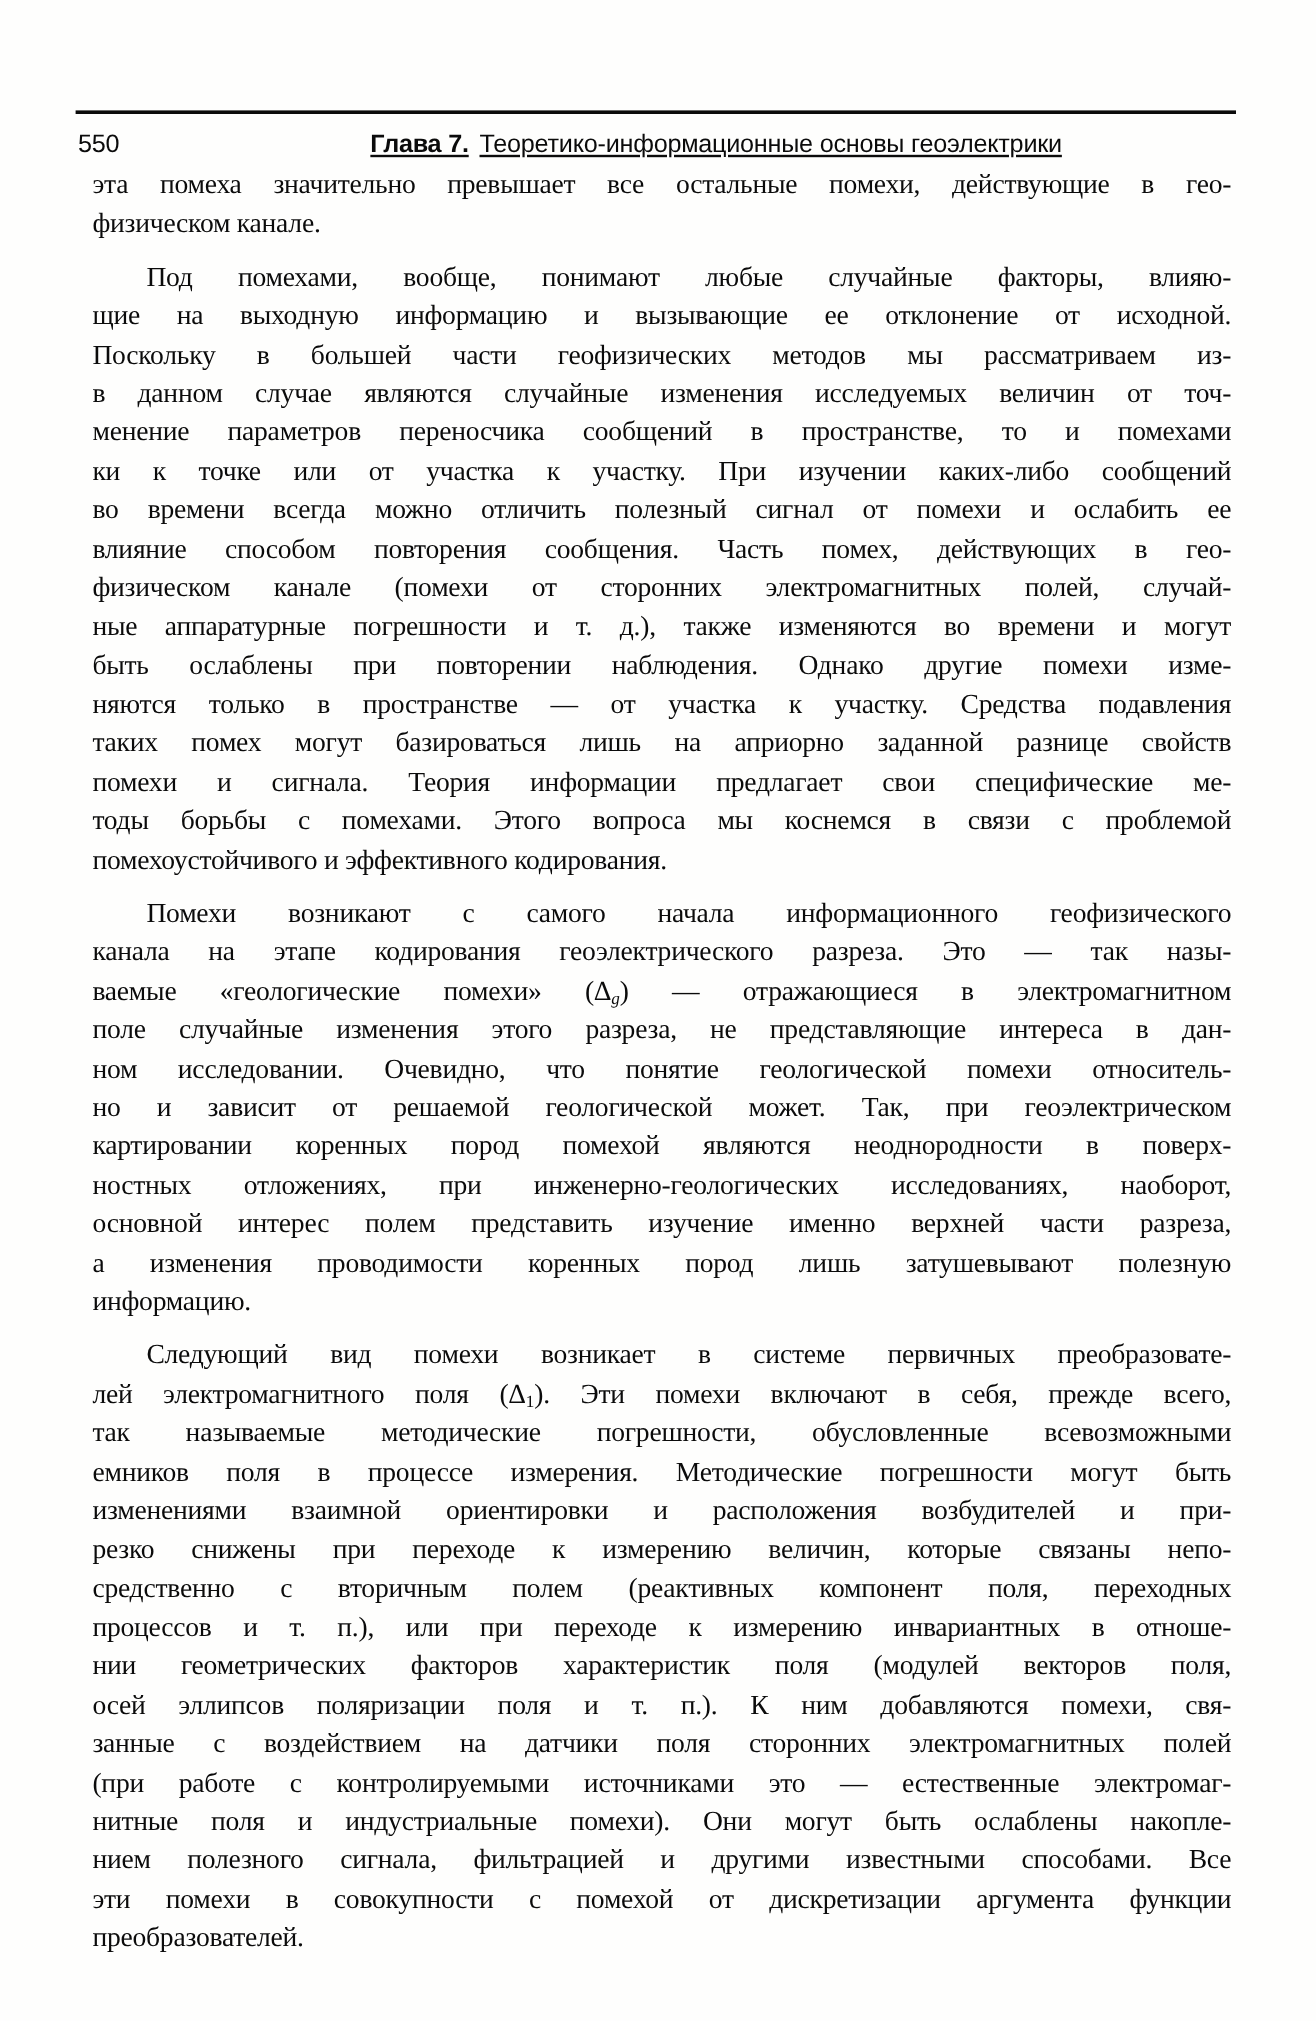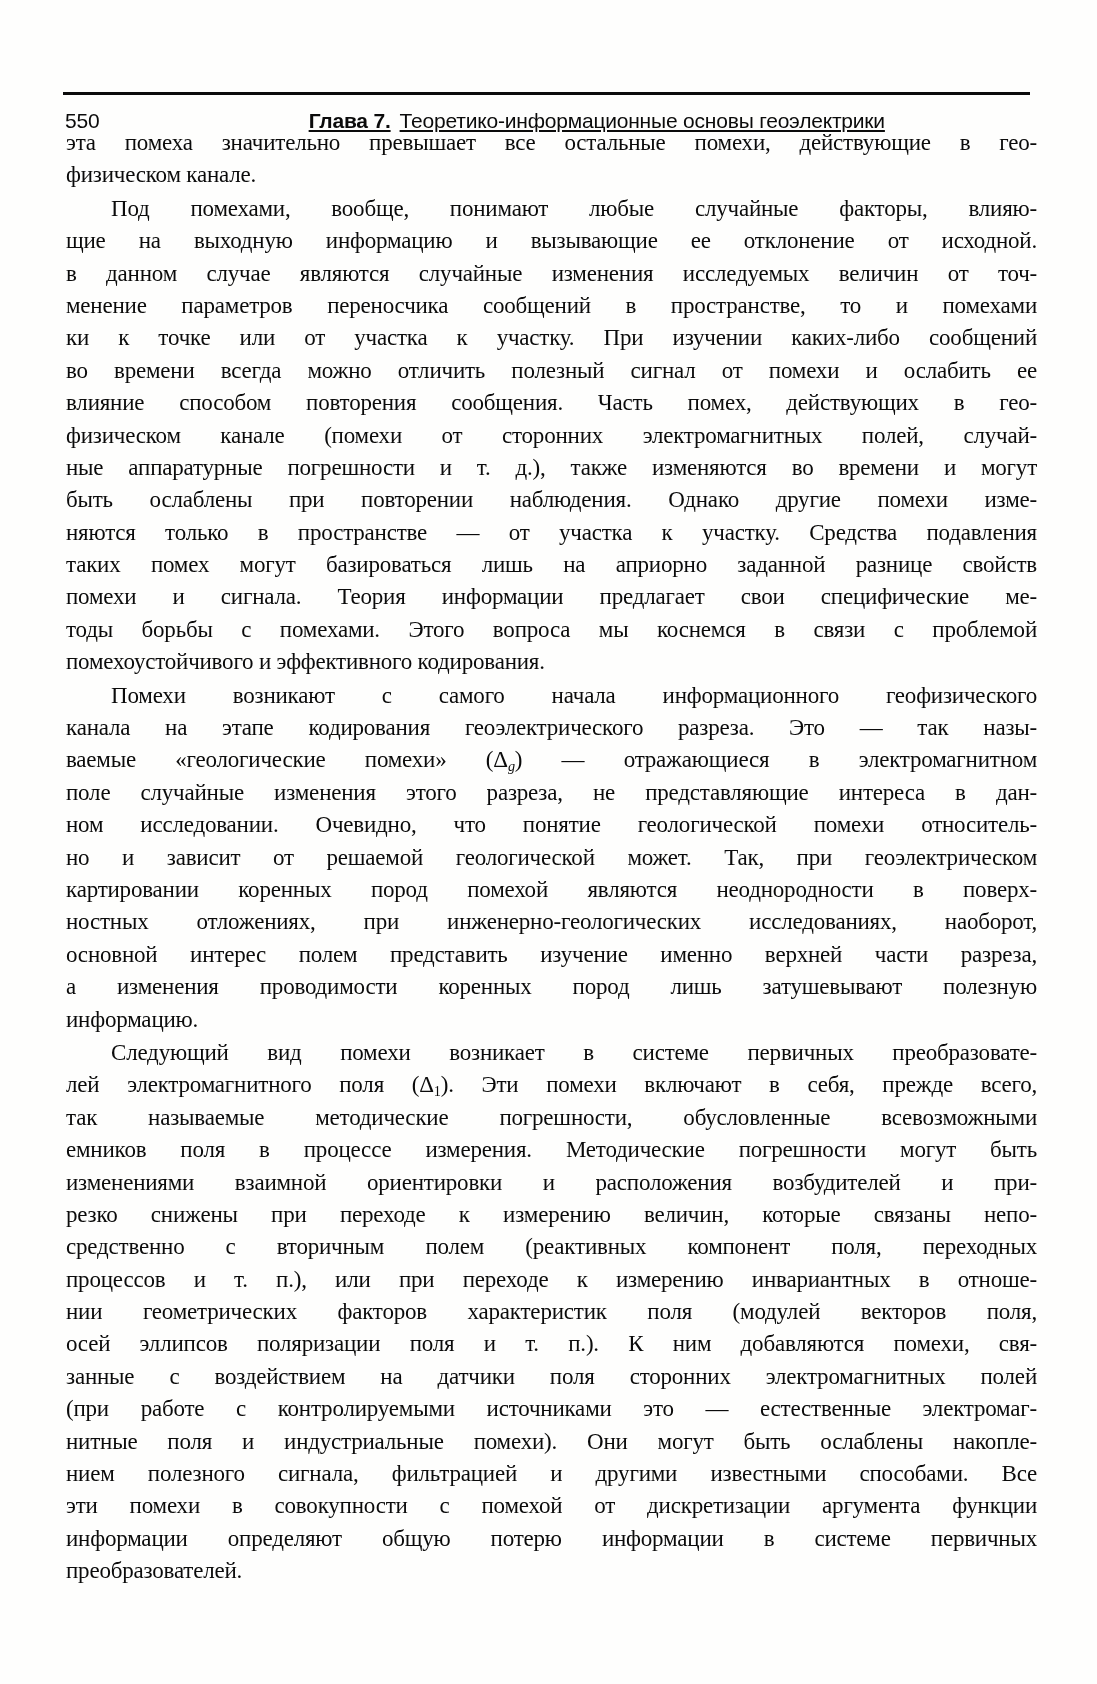--- a/index.html
+++ b/index.html
@@ -37,21 +37,21 @@
   .bodytext {
     position: absolute;
     top: 126px; left: 65px;
     width: 973px;
     font-family: "Liberation Serif", serif;
     font-size: 23px;
     line-height: 32.4px;
     letter-spacing: -0.2px;
     text-rendering: optimizeLegibility;
   }
-  .para { margin: 1px; padding: 0; }
+  .para { margin: 12px; padding: 0; }
   .line {
     text-align: justify;
     text-align-last: justify;
     height: 32.4px;
     white-space: normal;
   }
   .line.last { text-align-last: left; }
   .para.indent .line:first-child { text-indent: 45px; }
   sub {
     font-size: 0.62em;
@@ -72,20 +72,21 @@
   </div>
   <div class="header-rule"></div>
   <div class="bodytext" id="bodytext">
       <div class="para">
         <div class="line">эта помеха значительно превышает все остальные помехи, действующие в гео-</div>
         <div class="line last">физическом канале.</div>
       </div>
       <div class="para indent">
         <div class="line">Под помехами, вообще, понимают любые случайные факторы, влияю-</div>
         <div class="line">щие на выходную информацию и вызывающие ее отклонение от исходной.</div>
+        <div class="line">Поскольку в большей части геофизических методов мы рассматриваем из-</div>
         <div class="line">в данном случае являются случайные изменения исследуемых величин от точ-</div>
         <div class="line">менение параметров переносчика сообщений в пространстве, то и помехами</div>
         <div class="line">ки к точке или от участка к участку. При изучении каких-либо сообщений</div>
         <div class="line">во времени всегда можно отличить полезный сигнал от помехи и ослабить ее</div>
         <div class="line">влияние способом повторения сообщения. Часть помех, действующих в гео-</div>
         <div class="line">физическом канале (помехи от сторонних электромагнитных полей, случай-</div>
         <div class="line">ные аппаратурные погрешности и т. д.), также изменяются во времени и могут</div>
         <div class="line">быть ослаблены при повторении наблюдения. Однако другие помехи изме-</div>
         <div class="line">няются только в пространстве — от участка к участку. Средства подавления</div>
         <div class="line">таких помех могут базироваться лишь на априорно заданной разнице свойств</div>
@@ -115,17 +116,16 @@
         <div class="line">резко снижены при переходе к измерению величин, которые связаны непо-</div>
         <div class="line">средственно с вторичным полем (реактивных компонент поля, переходных</div>
         <div class="line">процессов и т. п.), или при переходе к измерению инвариантных в отноше-</div>
         <div class="line">нии геометрических факторов характеристик поля (модулей векторов поля,</div>
         <div class="line">осей эллипсов поляризации поля и т. п.). К ним добавляются помехи, свя-</div>
         <div class="line">занные с воздействием на датчики поля сторонних электромагнитных полей</div>
         <div class="line">(при работе с контролируемыми источниками это — естественные электромаг-</div>
         <div class="line">нитные поля и индустриальные помехи). Они могут быть ослаблены накопле-</div>
         <div class="line">нием полезного сигнала, фильтрацией и другими известными способами. Все</div>
         <div class="line">эти помехи в совокупности с помехой от дискретизации аргумента функции</div>
-        <div class="line">информации определяют общую потерю информации в системе первичных</div>
         <div class="line last">преобразователей.</div>
       </div>
     </div>
 </div>
 
 </body></html>

